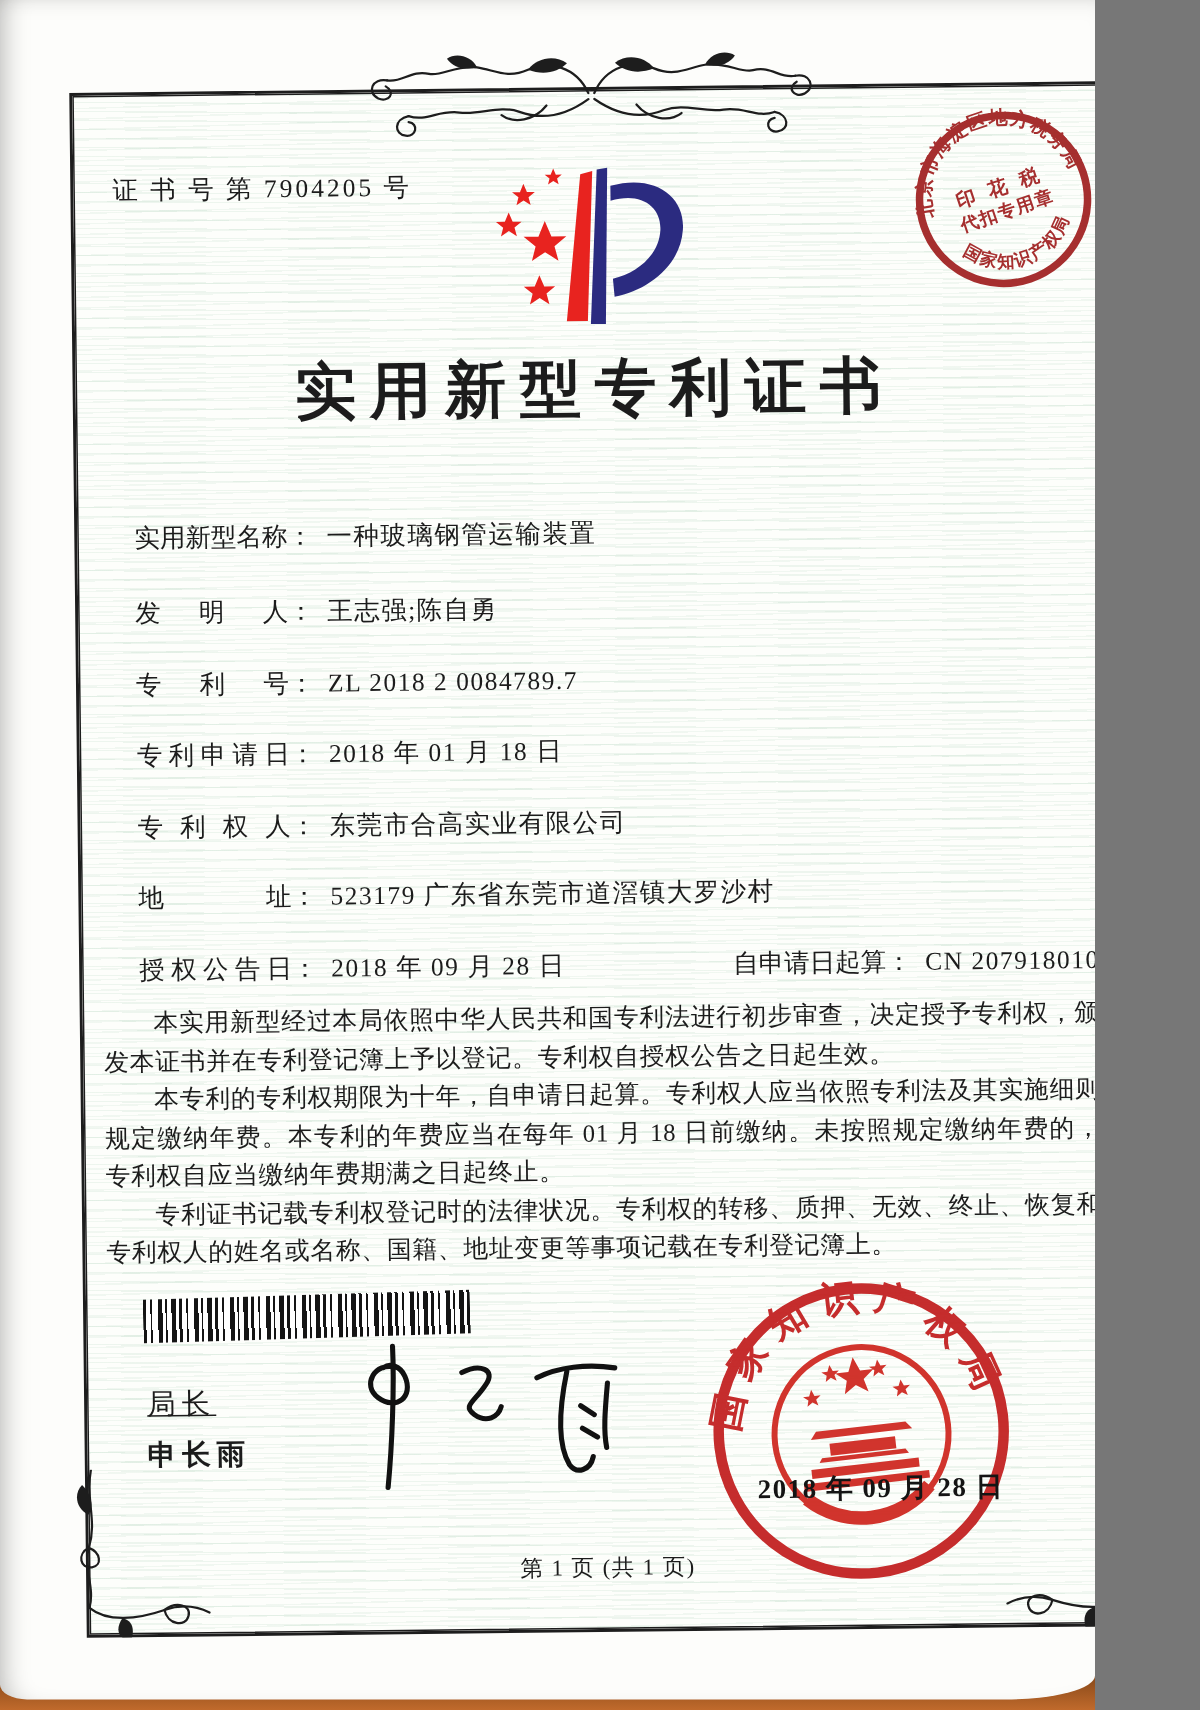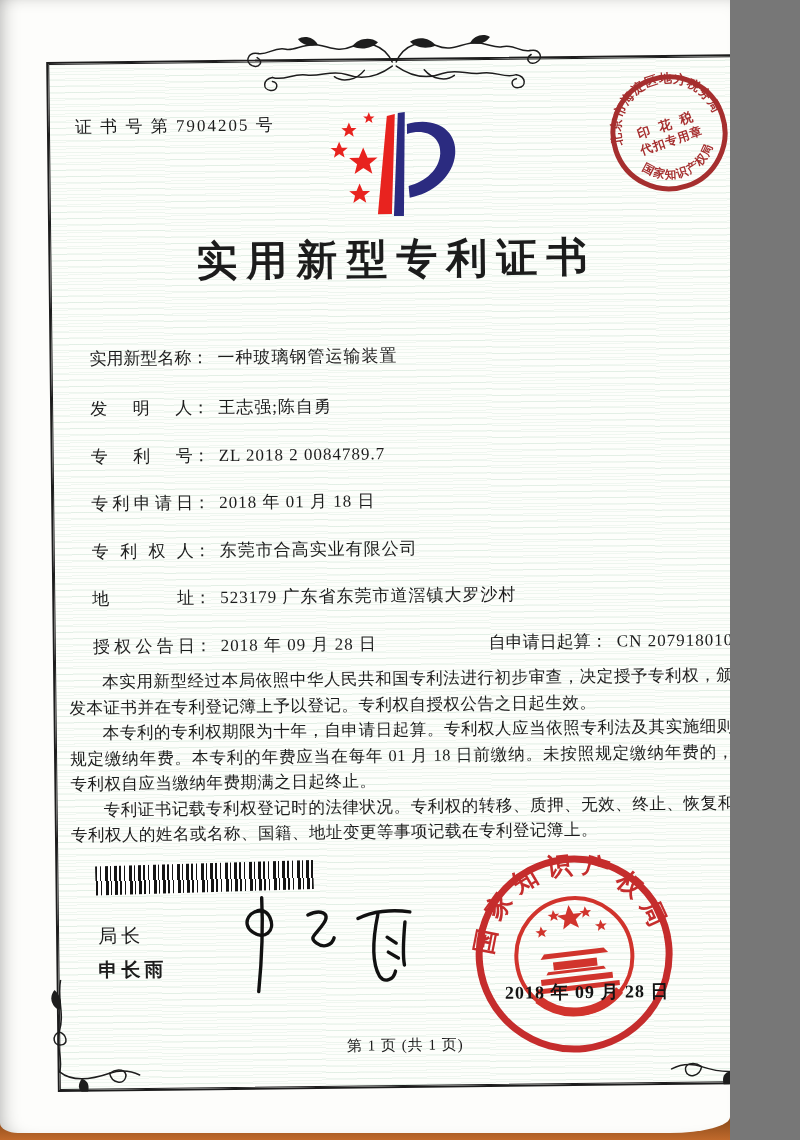--- a/index.html
+++ b/index.html
@@ -27,21 +27,21 @@
   .flabel{display:inline-block;width:6em;text-align:justify;text-align-last:justify;}
   .fvalue{margin-left:9px;letter-spacing:1px;}
   .row2pair{position:absolute;left:396px;top:0;}
   .paras{left:16px;top:608px;width:664px;font-size:16.5px;line-height:25.5px;text-align:justify;}
   .paras p{margin:0;text-indent:2em;letter-spacing:.5px;}
   .barcode{left:40px;top:803px;width:218px;height:29px;transform:rotate(-1.1deg);
      background:repeating-linear-gradient(90deg,
        #141414 0 2px,#fff 2px 5px,#141414 5px 6px,#fff 6px 10px,
        #141414 10px 13px,#fff 13px 15px,#141414 15px 16px,#fff 16px 19px,
        #141414 19px 22px,#fff 22px 24px);}
-  .signer-title{left:42px;top:862px;font-size:19px;letter-spacing:4px;}
+  .signer-title{left:42px;top:862px;font-size:19px;letter-spacing:4px;text-decoration:underline;}
   .signer-name{left:42px;top:896px;font-size:19px;letter-spacing:4px;font-weight:bold;}
   .footer{left:0;right:0;top:978px;text-align:center;font-size:15px;letter-spacing:1px;}
   .seal-date{left:438px;top:924px;width:185px;font-size:18px;font-weight:bold;
              letter-spacing:1px;color:#141414;text-align:center;}
   svg{display:block;}
 </style>
 </head>
 <body>
 
 <div class="photo">

